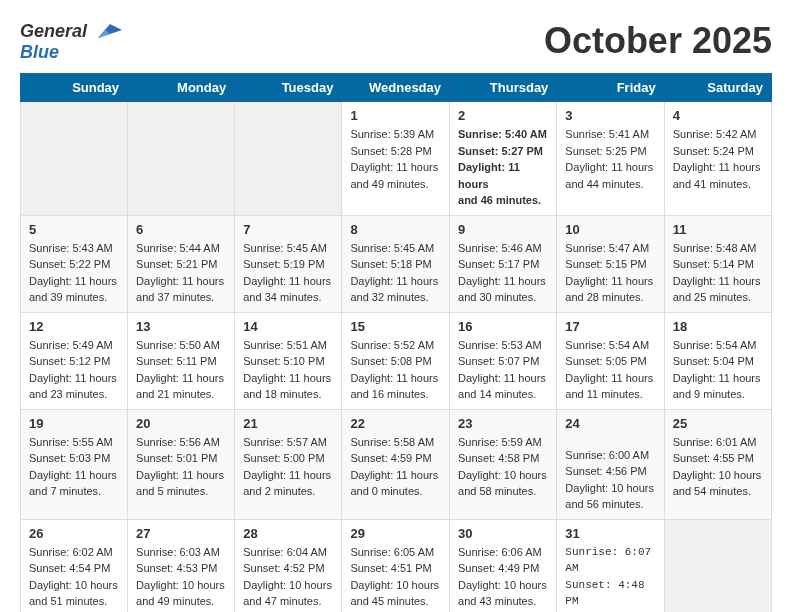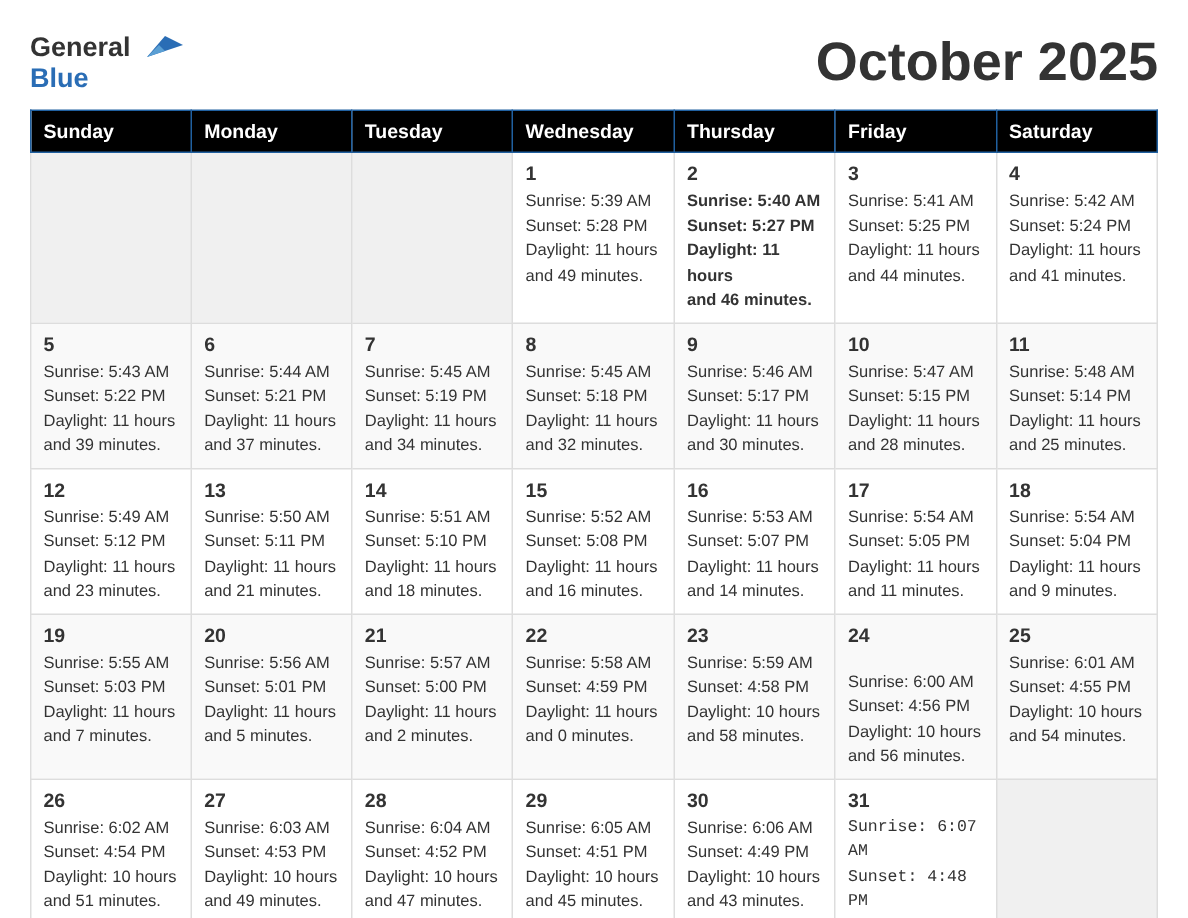--- a/index.html
+++ b/index.html
@@ -13,20 +13,21 @@
     .header {
       display: flex;
       justify-content: space-between;
       align-items: flex-start;
       margin-bottom: 10px;
     }
     .logo {
       display: flex;
       flex-direction: column;
       align-items: flex-start;
+      font-style: italic;
     }
     .logo-row {
       display: flex;
       align-items: center;
     }
     .title-section {
       text-align: right;
     }
     .month-title {
       font-size: 36px;
@@ -36,23 +37,23 @@
     .location {
       font-size: 16px;
       color: #555;
     }
     .calendar {
       width: 100%;
       border-collapse: collapse;
       border: 1px solid #ccc;
     }
     .calendar th {
-      background-color: #000000;
+      background-color: #0369a1;
       color: #fff;
-      text-align: left;
+      text-align: right;
       padding: 6px 8px;
       font-size: 13px;
       border: 1px solid #2060a0;
     }
     .calendar td {
       vertical-align: top;
       padding: 6px 8px;
       border: 1px solid #ddd;
       font-size: 11px;
       width: 108px;

